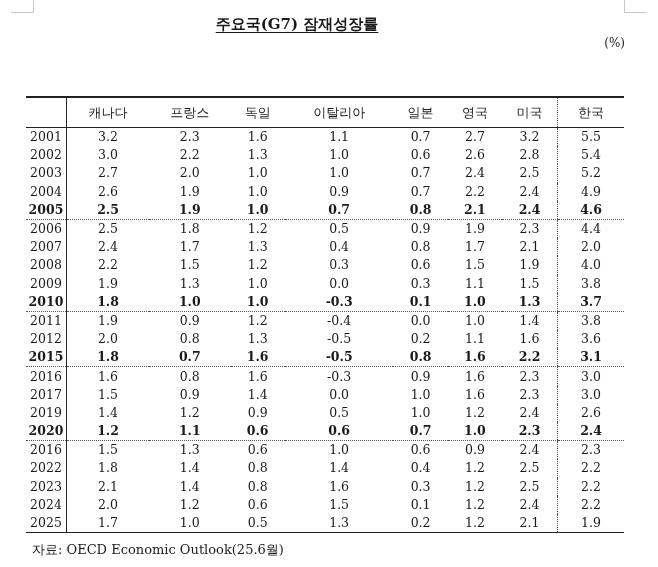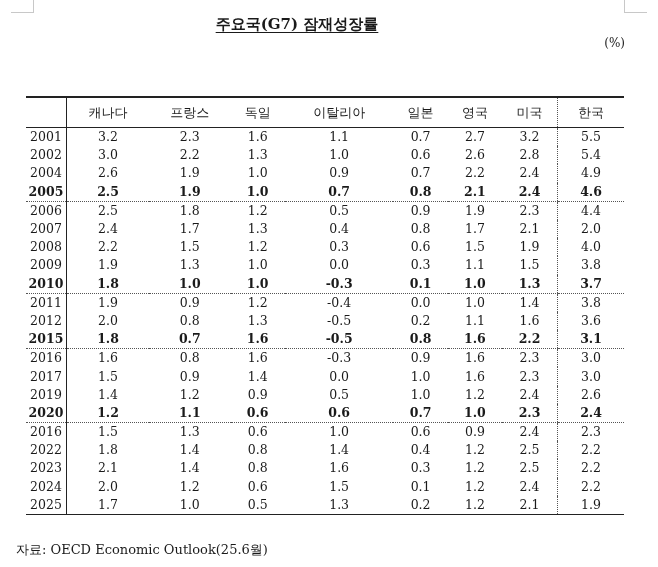--- a/index.html
+++ b/index.html
@@ -14,21 +14,21 @@
   .unit { position:absolute; top:36px; right:33px; font-size:12px; }
   table.gdp { position:absolute; left:26px; top:52px; width:598px;
               border-collapse:collapse; font-size:12.5px;margin-top:44px; }
   table.gdp th, table.gdp td { padding:0; text-align:center; height:18.2px; line-height:18px; }
   table.gdp thead tr { border-top:2px solid #222; border-bottom:1.5px solid #222; }
   table.gdp thead th { height:29px; font-weight:normal; font-family:"DejaVu Sans","Liberation Sans",sans-serif; font-size:13px; }
   table.gdp tbody tr:last-child { border-bottom:1.5px solid #222; }
   table.gdp tr.grp-end td { border-bottom:1px dotted #555;font-weight:bold; }
   table.gdp .yr { border-right:1.5px solid #222; width:40px; }
   table.gdp .kr { border-left:1px dotted #555; width:66px; }
-  .source { position:absolute; left:16px; top:541px; font-size:13px; }
+  .source { position:absolute; left:32px; top:541px; font-size:13px; }
 </style>
 </head>
 <body>
 
 <div class="corner tl"></div>
 <div class="corner tr"></div>
 
 <div class="title"><span>주요국(G7) 잠재성장률</span></div>
 <div class="unit">(%)</div>
 
@@ -63,20 +63,31 @@
         <td>3.0</td>
         <td>2.2</td>
         <td>1.3</td>
         <td>1.0</td>
         <td>0.6</td>
         <td>2.6</td>
         <td>2.8</td>
         <td class="kr">5.4</td>
       </tr>
       <tr>
+        <td class="yr">2003</td>
+        <td>2.7</td>
+        <td>2.0</td>
+        <td>1.0</td>
+        <td>1.0</td>
+        <td>0.7</td>
+        <td>2.4</td>
+        <td>2.5</td>
+        <td class="kr">5.2</td>
+      </tr>
+      <tr>
         <td class="yr">2004</td>
         <td>2.6</td>
         <td>1.9</td>
         <td>1.0</td>
         <td>0.9</td>
         <td>0.7</td>
         <td>2.2</td>
         <td>2.4</td>
         <td class="kr">4.9</td>
       </tr>

